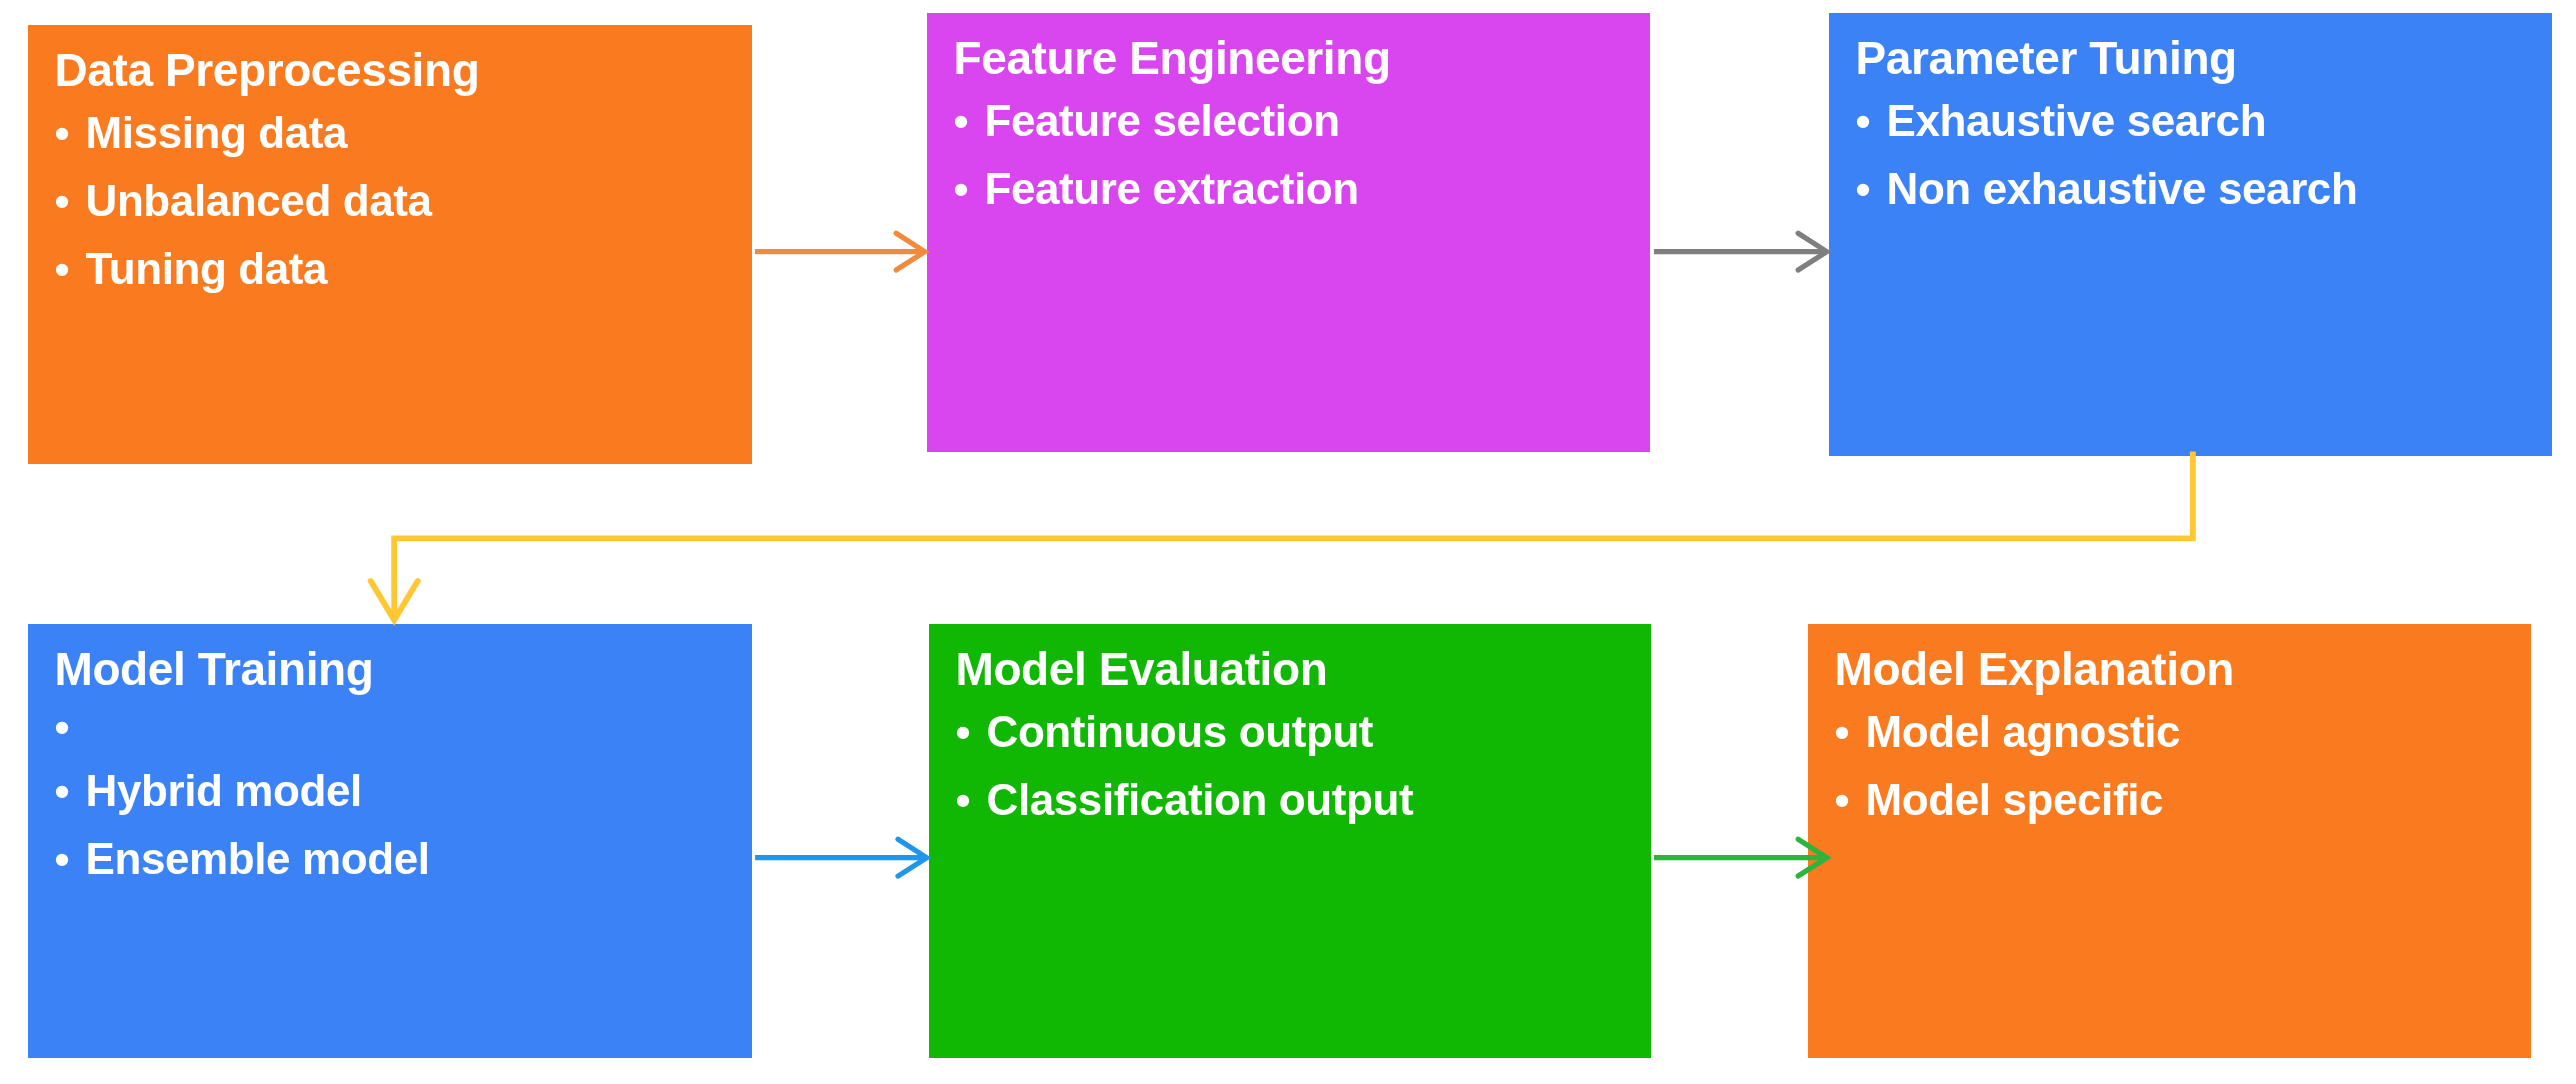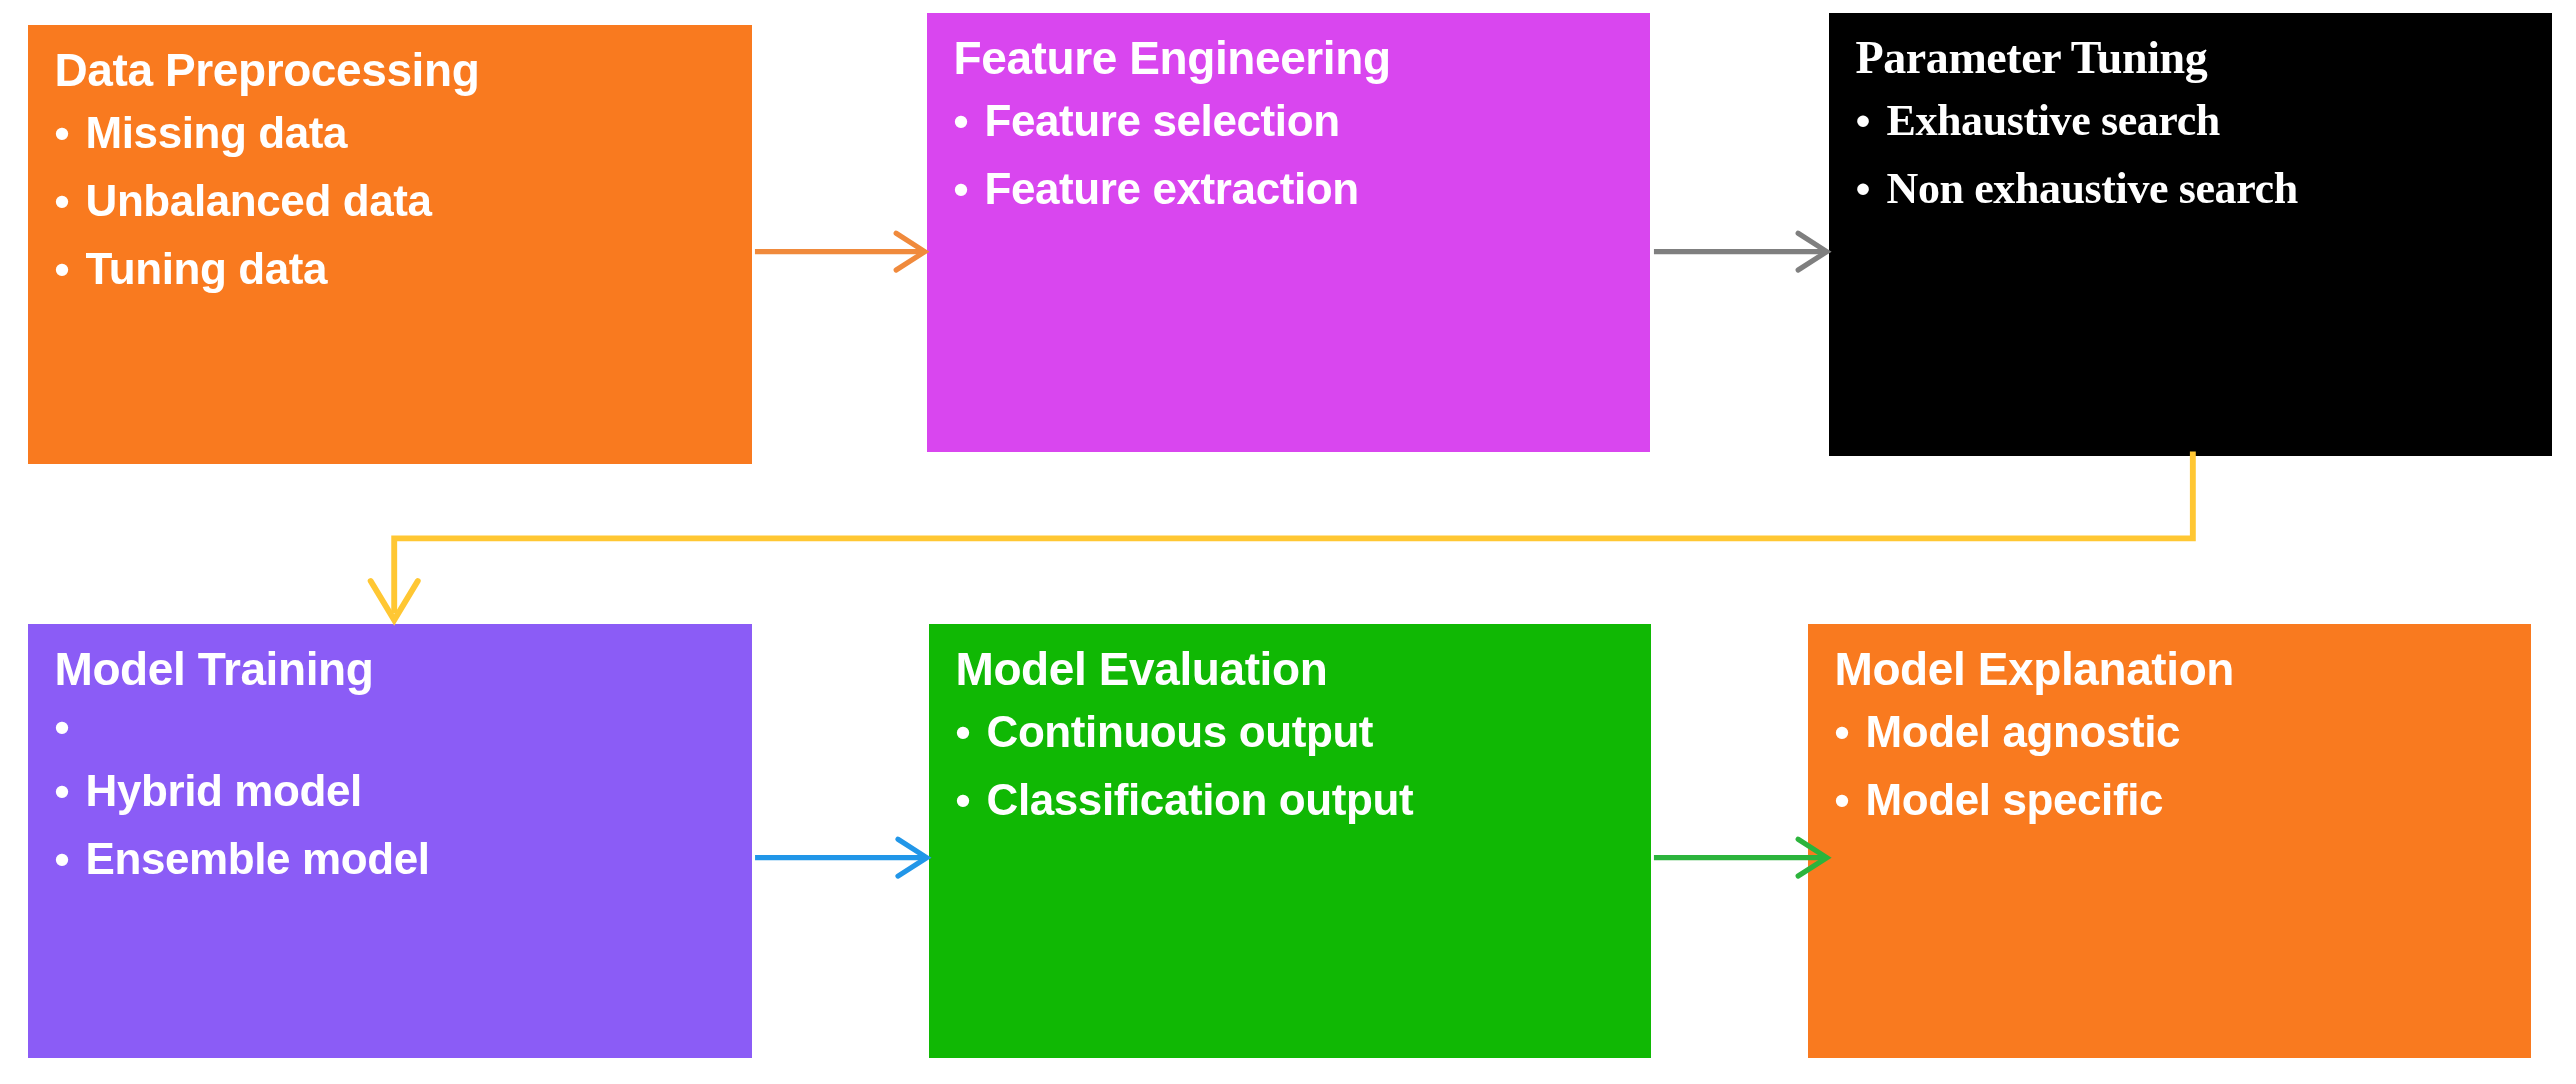--- a/index.html
+++ b/index.html
@@ -105,35 +105,35 @@
         <span class="bullet-dot">•</span>
         <span class="bullet-label">Feature selection</span>
       </li>
       <li class="bullet-item">
         <span class="bullet-dot">•</span>
         <span class="bullet-label">Feature extraction</span>
       </li>
     </ul>
   </div>
 
-  <div class="node" id="node-parameter-tuning" style="background: #000000; color: rgb(255, 255, 255); font-family: Liberation Serif, serif;">
+  <div class="node" id="node-parameter-tuning" style="background: #3b82f6; color: rgb(255, 255, 255);">
     <div class="node-title">Parameter Tuning</div>
     <ul class="bullet-list">
       <li class="bullet-item">
         <span class="bullet-dot">•</span>
         <span class="bullet-label">Exhaustive search</span>
       </li>
       <li class="bullet-item">
         <span class="bullet-dot">•</span>
         <span class="bullet-label">Non exhaustive search</span>
       </li>
     </ul>
   </div>
 
-  <div class="node" id="node-model-training" style="background: #8b5cf6; color: rgb(255, 255, 255);">
+  <div class="node" id="node-model-training" style="background: #3b82f6; color: rgb(255, 255, 255);">
     <div class="node-title">Model Training</div>
     <ul class="bullet-list">
       <li class="bullet-item">
         <span class="bullet-dot">•</span>
       </li>
       <li class="bullet-item">
         <span class="bullet-dot">•</span>
         <span class="bullet-label">Hybrid model</span>
       </li>
       <li class="bullet-item">

